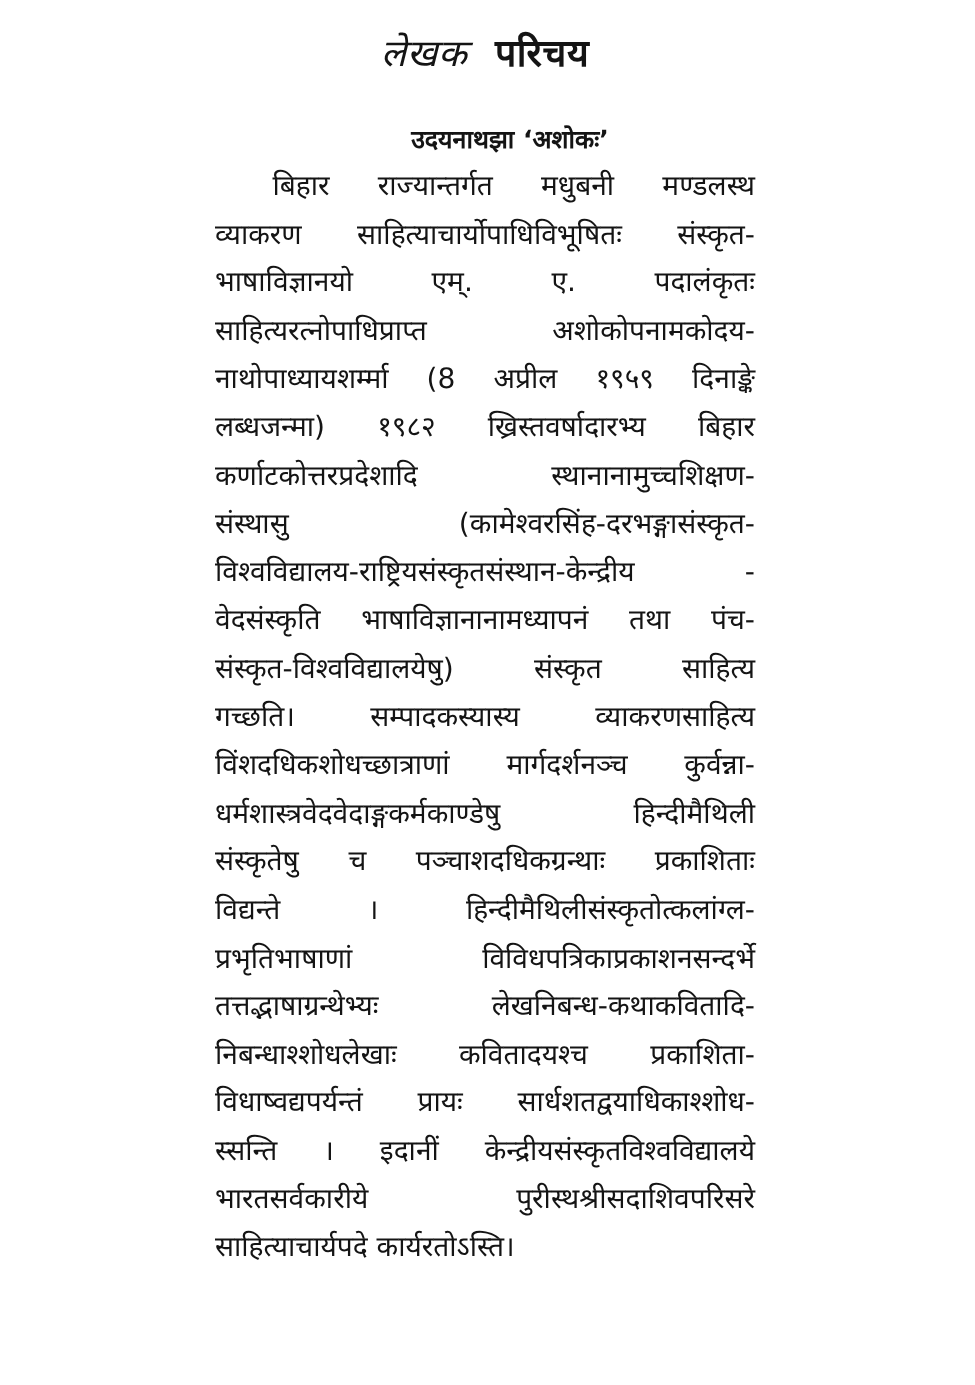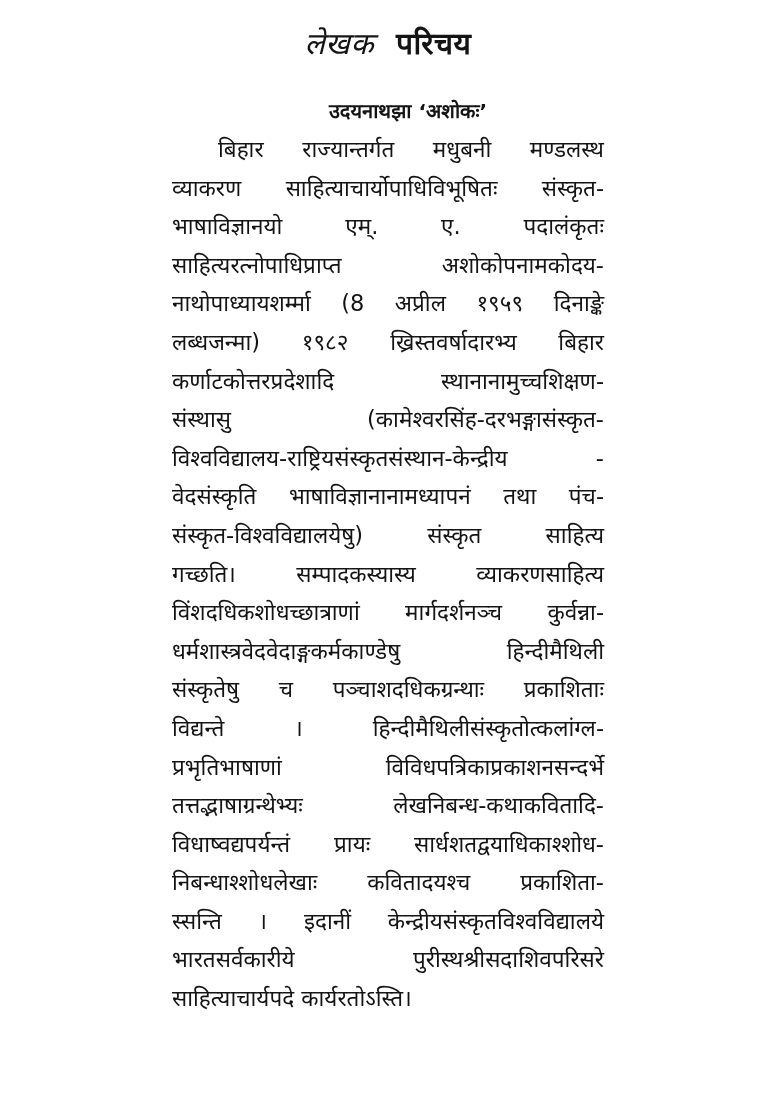--- a/index.html
+++ b/index.html
@@ -97,20 +97,20 @@
     <span class="line">विश्वविद्यालय-राष्ट्रियसंस्कृतसंस्थान-केन्द्रीय -</span>
     <span class="line">वेदसंस्कृति भाषाविज्ञानानामध्यापनं तथा पंच-</span>
     <span class="line">संस्कृत-विश्वविद्यालयेषु) संस्कृत साहित्य</span>
     <span class="line">गच्छति। सम्पादकस्यास्य व्याकरणसाहित्य</span>
     <span class="line">विंशदधिकशोधच्छात्राणां मार्गदर्शनञ्च कुर्वन्ना-</span>
     <span class="line">धर्मशास्त्रवेदवेदाङ्गकर्मकाण्डेषु हिन्दीमैथिली</span>
     <span class="line">संस्कृतेषु च पञ्चाशदधिकग्रन्थाः प्रकाशिताः</span>
     <span class="line">विद्यन्ते । हिन्दीमैथिलीसंस्कृतोत्कलांग्ल-</span>
     <span class="line">प्रभृतिभाषाणां विविधपत्रिकाप्रकाशनसन्दर्भे</span>
     <span class="line">तत्तद्भाषाग्रन्थेभ्यः लेखनिबन्ध-कथाकवितादि-</span>
+    <span class="line">निबन्धाश्शोधलेखाः कवितादयश्च प्रकाशिता-</span>
     <span class="line">विधाष्वद्यपर्यन्तं प्रायः सार्धशतद्वयाधिकाश्शोध-</span>
-    <span class="line">निबन्धाश्शोधलेखाः कवितादयश्च प्रकाशिता-</span>
     <span class="line">स्सन्ति । इदानीं केन्द्रीयसंस्कृतविश्वविद्यालये</span>
     <span class="line">भारतसर्वकारीये पुरीस्थश्रीसदाशिवपरिसरे</span>
     <span class="line last">साहित्याचार्यपदे कार्यरतोऽस्ति।</span>
   </div>
 
 </div>
 
 </body></html>

